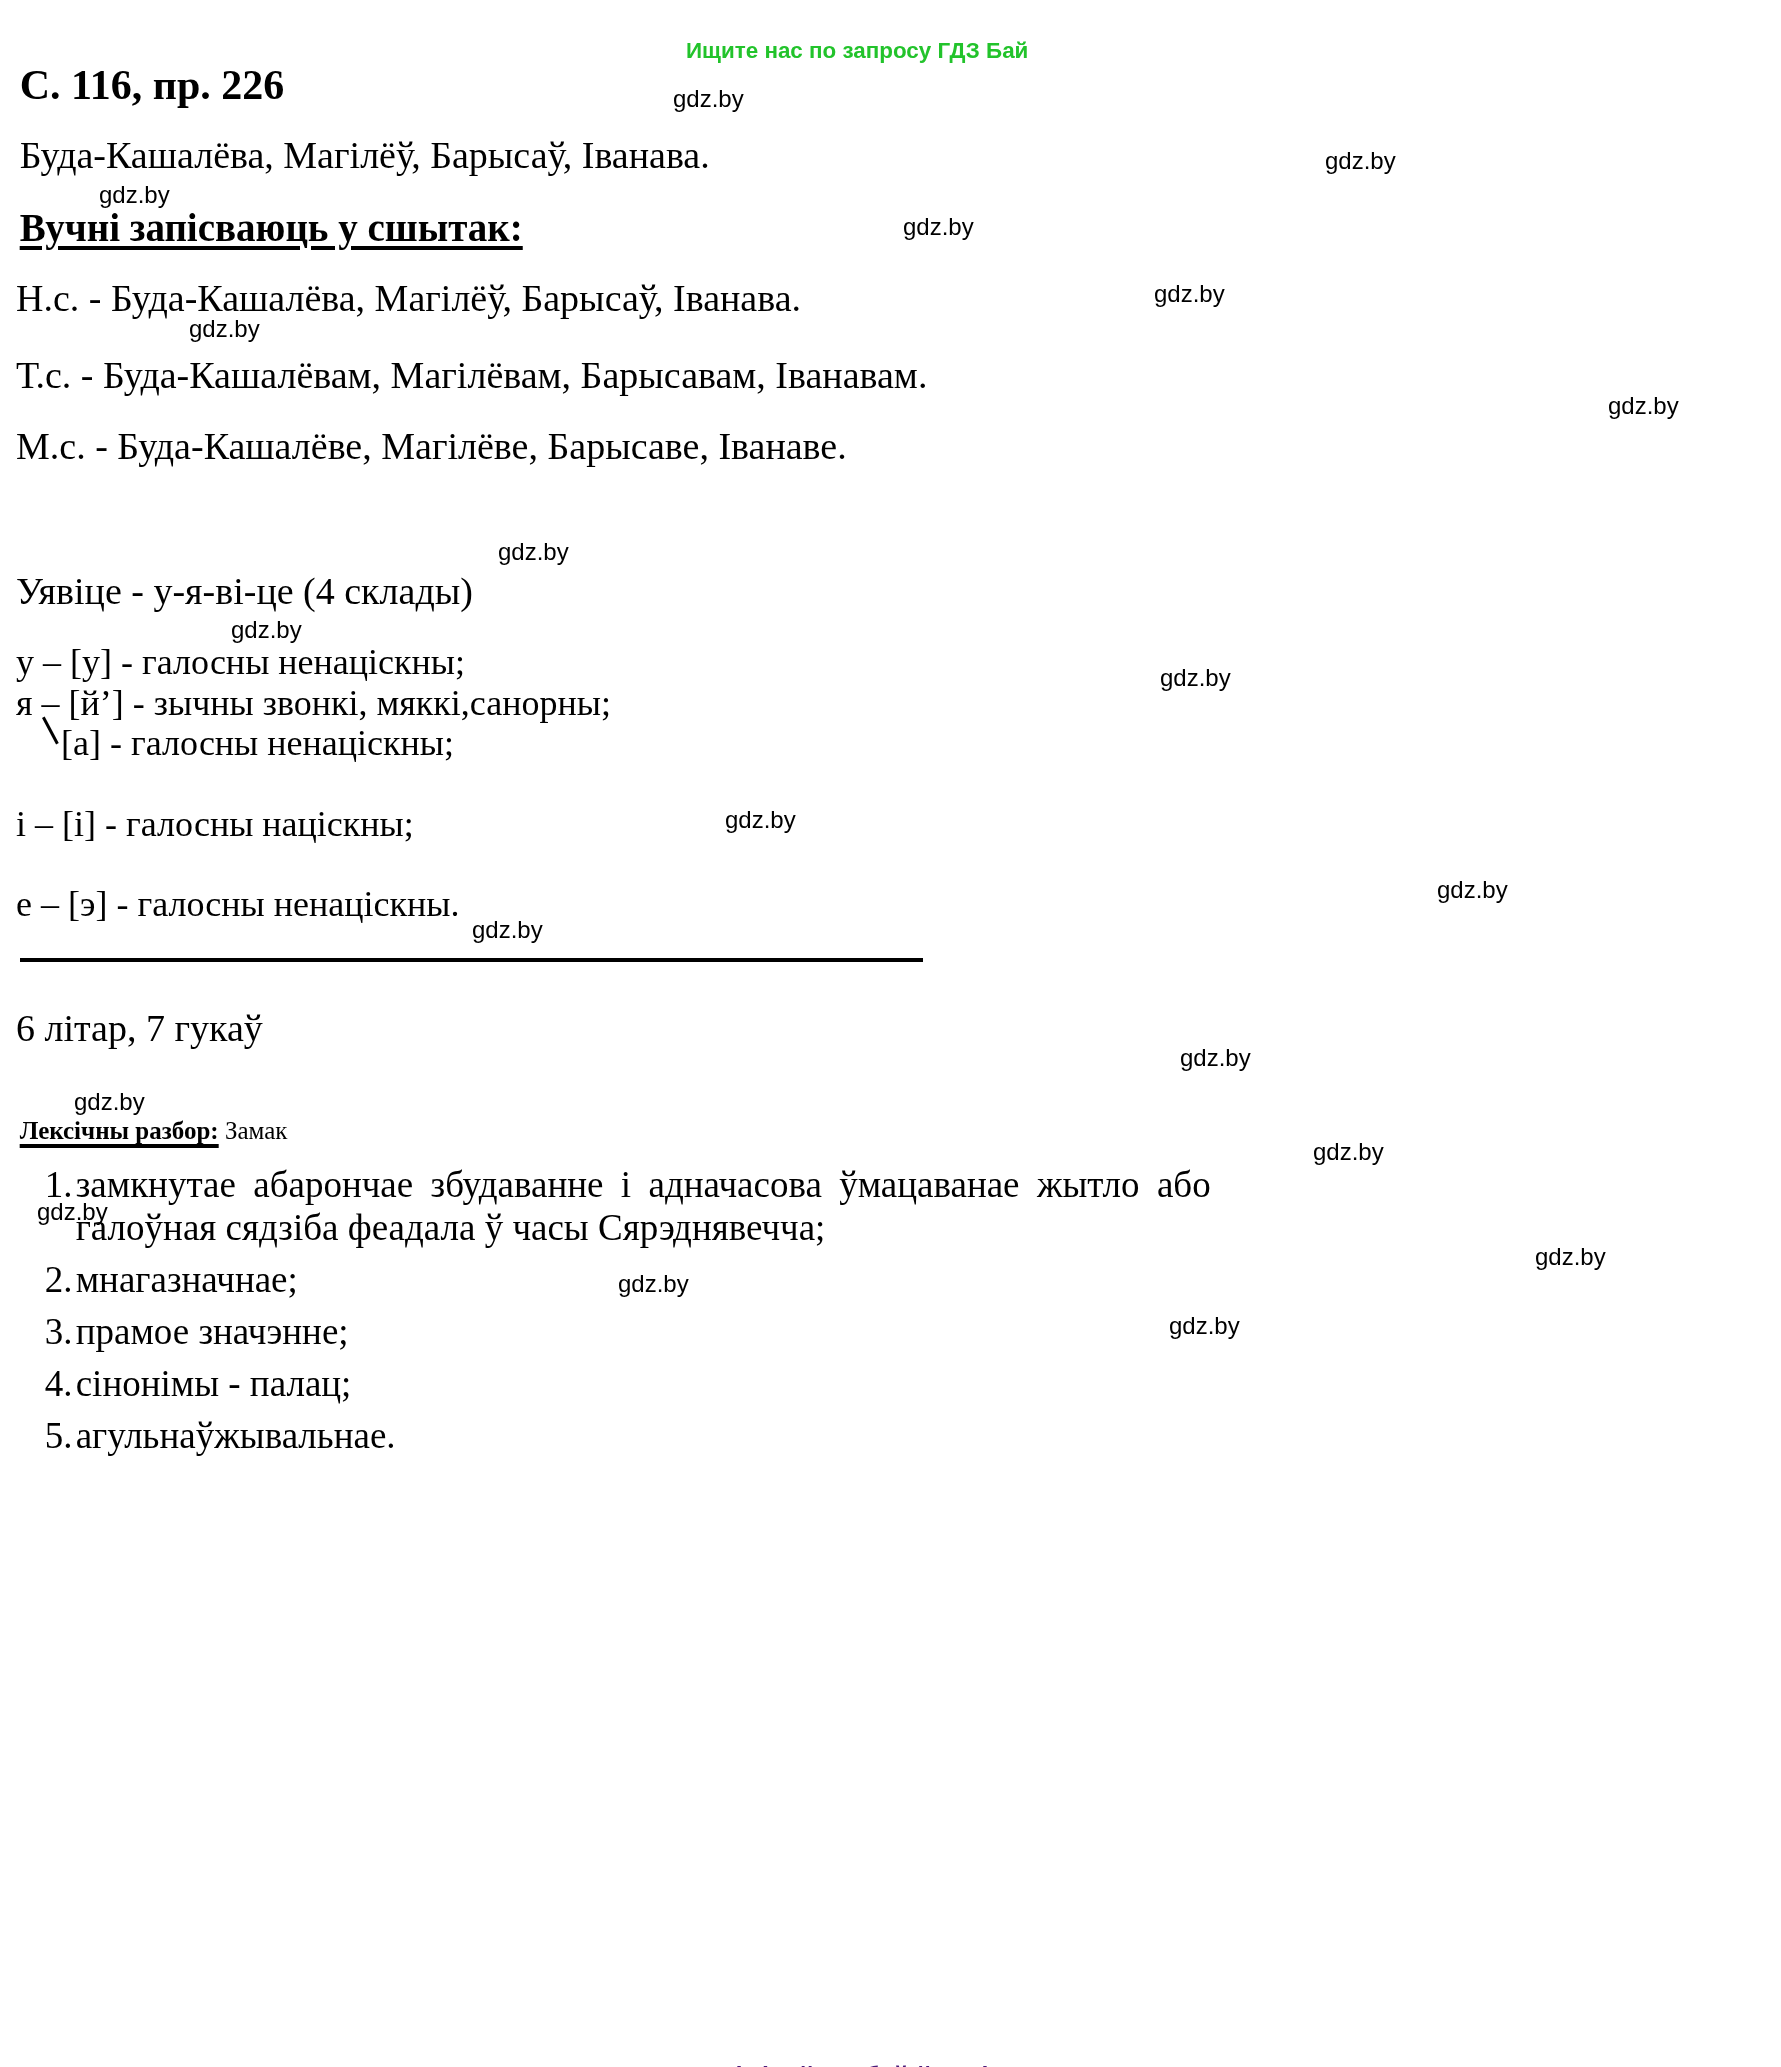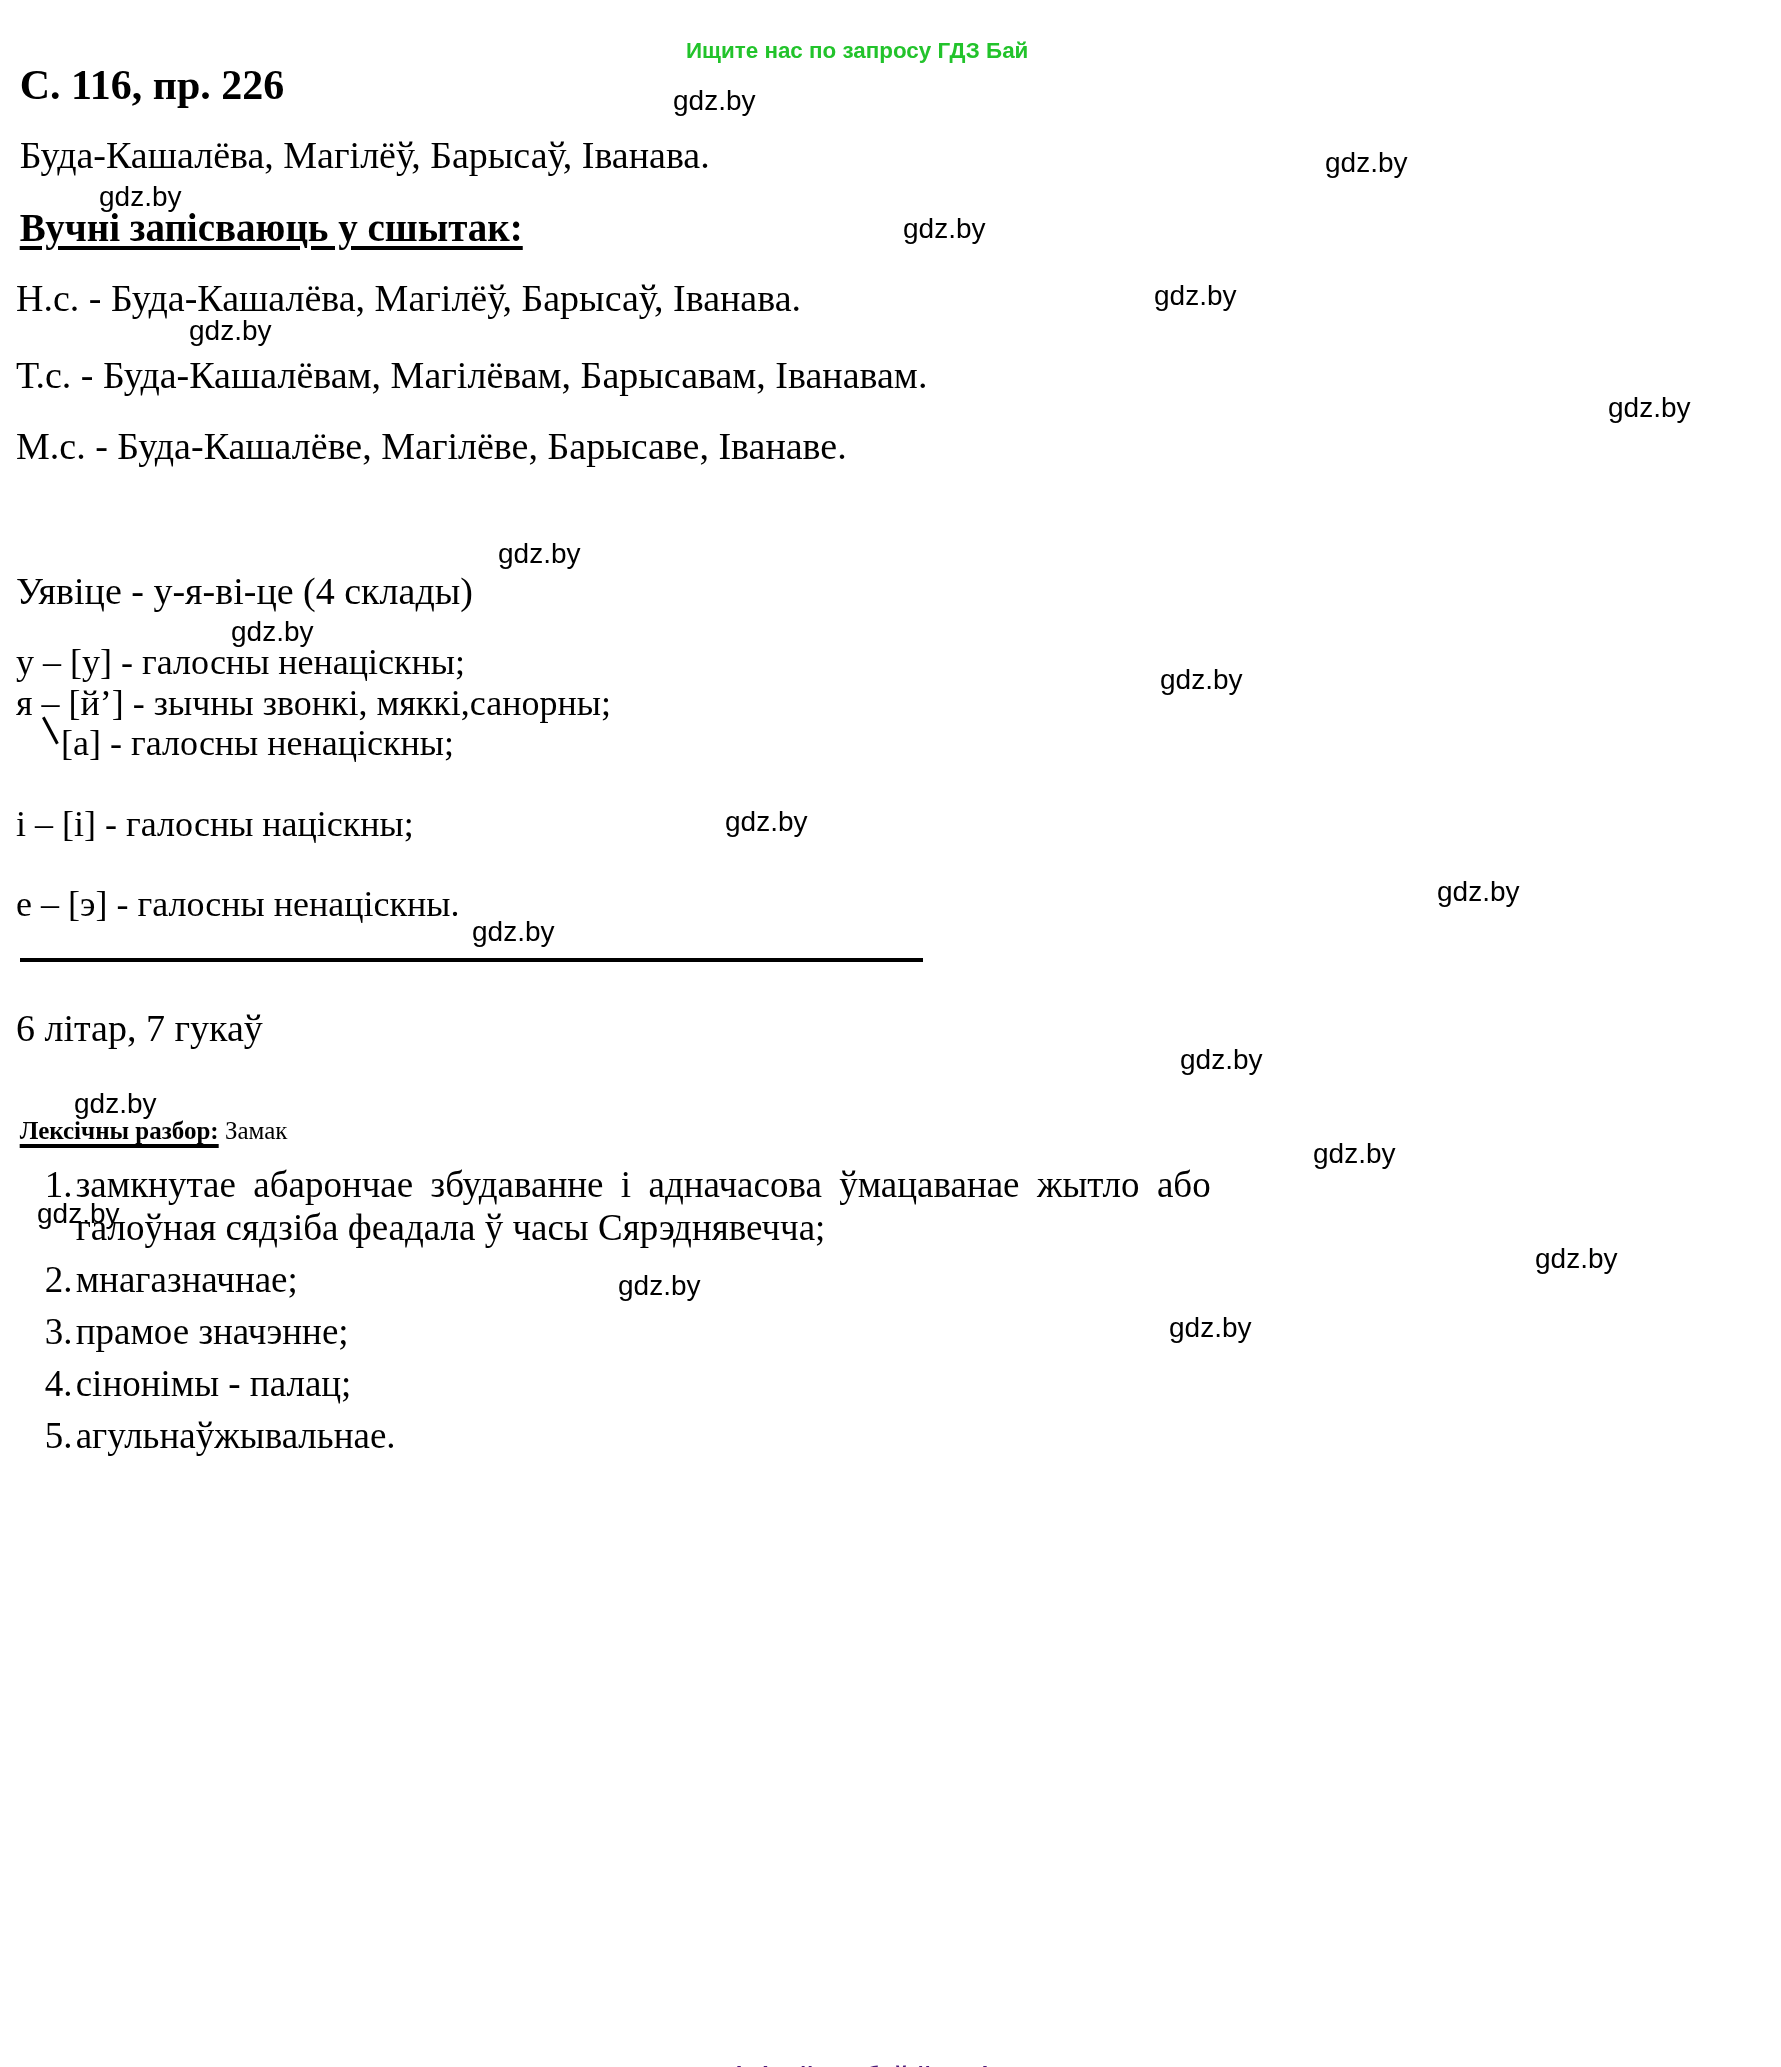--- a/index.html
+++ b/index.html
@@ -17,21 +17,21 @@
     height: 2067px;
     overflow: hidden;
     background: #ffffff;
     margin-top: 36px;
   }
 
   
   .wm {
     position: absolute;
     font-family: "Liberation Sans", "DejaVu Sans", sans-serif;
-    font-size: 28px;
+    font-size: 24px;
     color: #000000;
     white-space: nowrap;
     z-index: 3;
     pointer-events: none;
   }
   .promo {
     position: absolute;
     font-family: "Liberation Sans", "DejaVu Sans", sans-serif;
     font-size: 22.4px;
     font-weight: bold;

